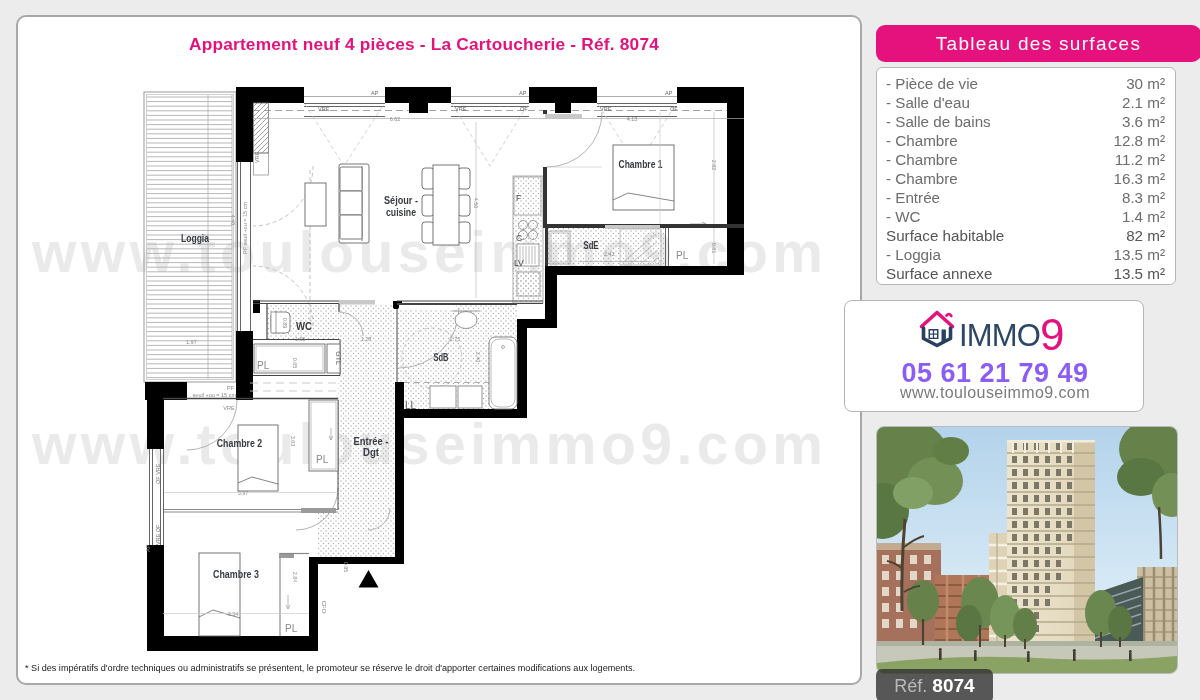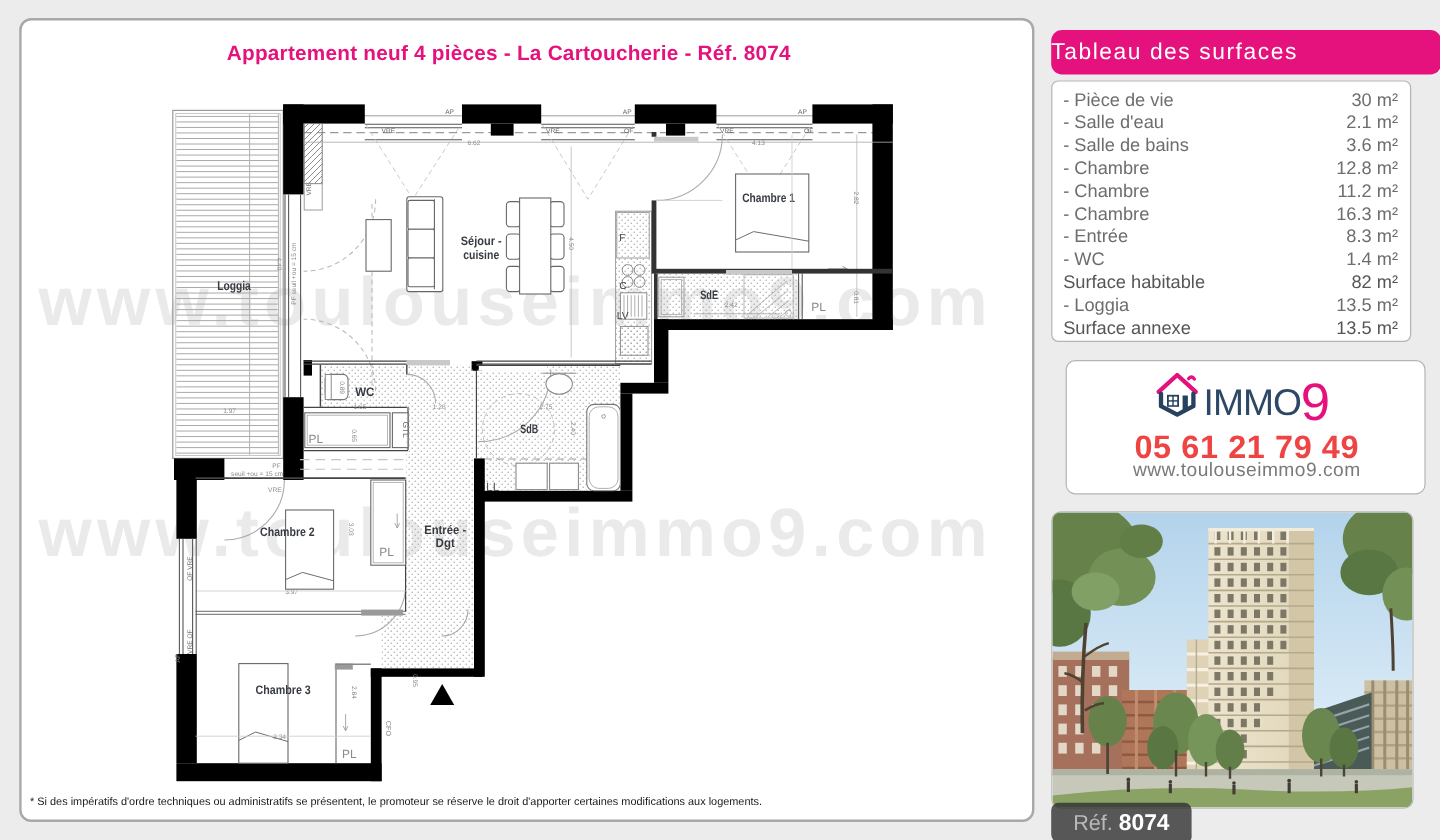--- a/index.html
+++ b/index.html
@@ -2,26 +2,26 @@
 <html><head>
 <meta charset="utf-8">
 <style>
   html,body{margin:0;padding:0;}
   body{width:1200px;height:700px;background:#ececec;font-family:"Liberation Sans",sans-serif;position:relative;overflow:hidden;}
   .card{position:absolute;left:16px;top:15px;width:842px;height:666px;background:#fff;border:2px solid #a8a8a8;border-radius:10px;overflow:hidden;}
   .wm{position:absolute;left:14px;font-size:57px;font-weight:bold;color:#eaeaea;letter-spacing:4.5px;white-space:nowrap;line-height:1;}
   .title{position:absolute;left:0;top:36px;line-height:1;width:848px;text-align:center;font-size:17.3px;font-weight:bold;color:#e5127d;letter-spacing:0.2px;}
   .foot{position:absolute;left:25px;top:663px;font-size:9.1px;color:#1a1a1a;}
   .plansvg{position:absolute;left:0;top:0;}
-  .hdr{position:absolute;left:876px;top:25px;width:325px;height:37px;background:#e5127d;border-radius:9px;color:#fff;text-align:left;line-height:37px;font-size:19px;letter-spacing:1.3px;}
+  .hdr{position:absolute;left:876px;top:25px;width:325px;height:37px;background:#e5127d;border-radius:9px;color:#fff;text-align:center;line-height:37px;font-size:19px;letter-spacing:1.3px;}
   .tbl{position:absolute;left:876px;top:67px;width:300px;height:218px;background:#fff;border:1px solid #b5b5b5;border-radius:6px;box-sizing:border-box;padding:6px 10px 0 9px;}
   .row{display:flex;justify-content:space-between;font-size:15.2px;color:#6d6d6d;height:19px;line-height:19px;}
   .row.b{font-weight:normal;color:#555;}
-  .immo{position:absolute;left:888px;top:300px;width:300px;height:112px;background:#fff;border:1px solid #b5b5b5;border-radius:8px;box-sizing:border-box;text-align:center;}
-  .phone{font-size:27px;font-weight:bold;color:#ef4444;letter-spacing:0.5px;line-height:1;}
+  .immo{position:absolute;left:844px;top:300px;width:300px;height:112px;background:#fff;border:1px solid #b5b5b5;border-radius:8px;box-sizing:border-box;text-align:center;}
+  .phone{font-size:27px;font-weight:bold;color:#8b5cf6;letter-spacing:0.5px;line-height:1;}
   .url{font-size:16px;color:#7a7a7a;letter-spacing:0.4px;line-height:1;}
   .photo{position:absolute;left:876px;top:426px;width:300px;height:246px;border:1px solid #bbb;border-radius:8px;overflow:hidden;}
   .ref{position:absolute;left:876px;top:638px;width:117px;height:34px;background:rgba(45,45,45,0.78);border-radius:6px 6px 6px 8px;color:#fff;line-height:34px;text-align:center;font-size:19px;margin-top:31px;}
   .ref .g{color:#b9b9b9;font-size:18px;}
 </style>
 </head>
 <body>
 
 <div class="card">
 

